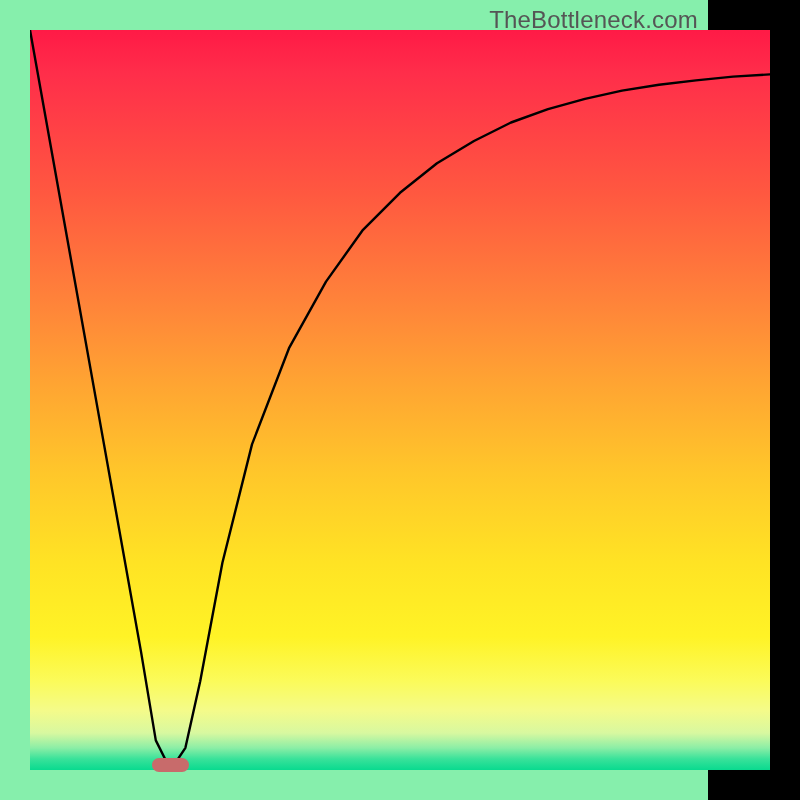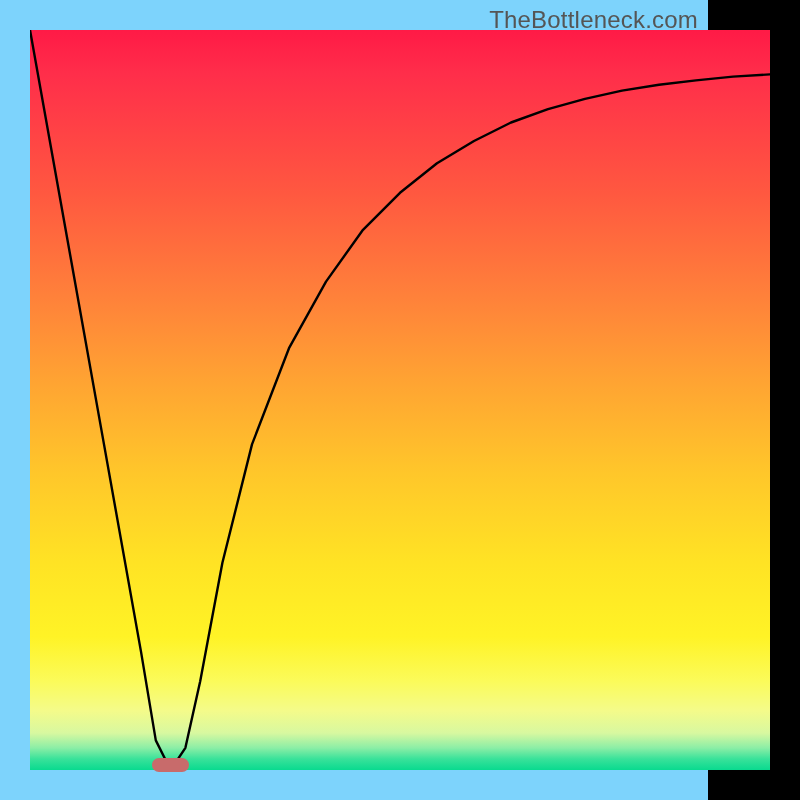--- a/index.html
+++ b/index.html
@@ -8,21 +8,21 @@
     width: 800px;
     height: 800px;
     overflow: hidden;
     background: #000;
     font-family: Arial, Helvetica, sans-serif;
   }
   .frame {
     position: relative;
     width: 708px;
     height: 800px;
-    background: #7dd3fc;
+    background: #86efac;
   }
   .plot {
     position: absolute;
     left: 30px;
     top: 30px;
     width: 740px;
     height: 740px;
     
     background: linear-gradient(
       to bottom,

